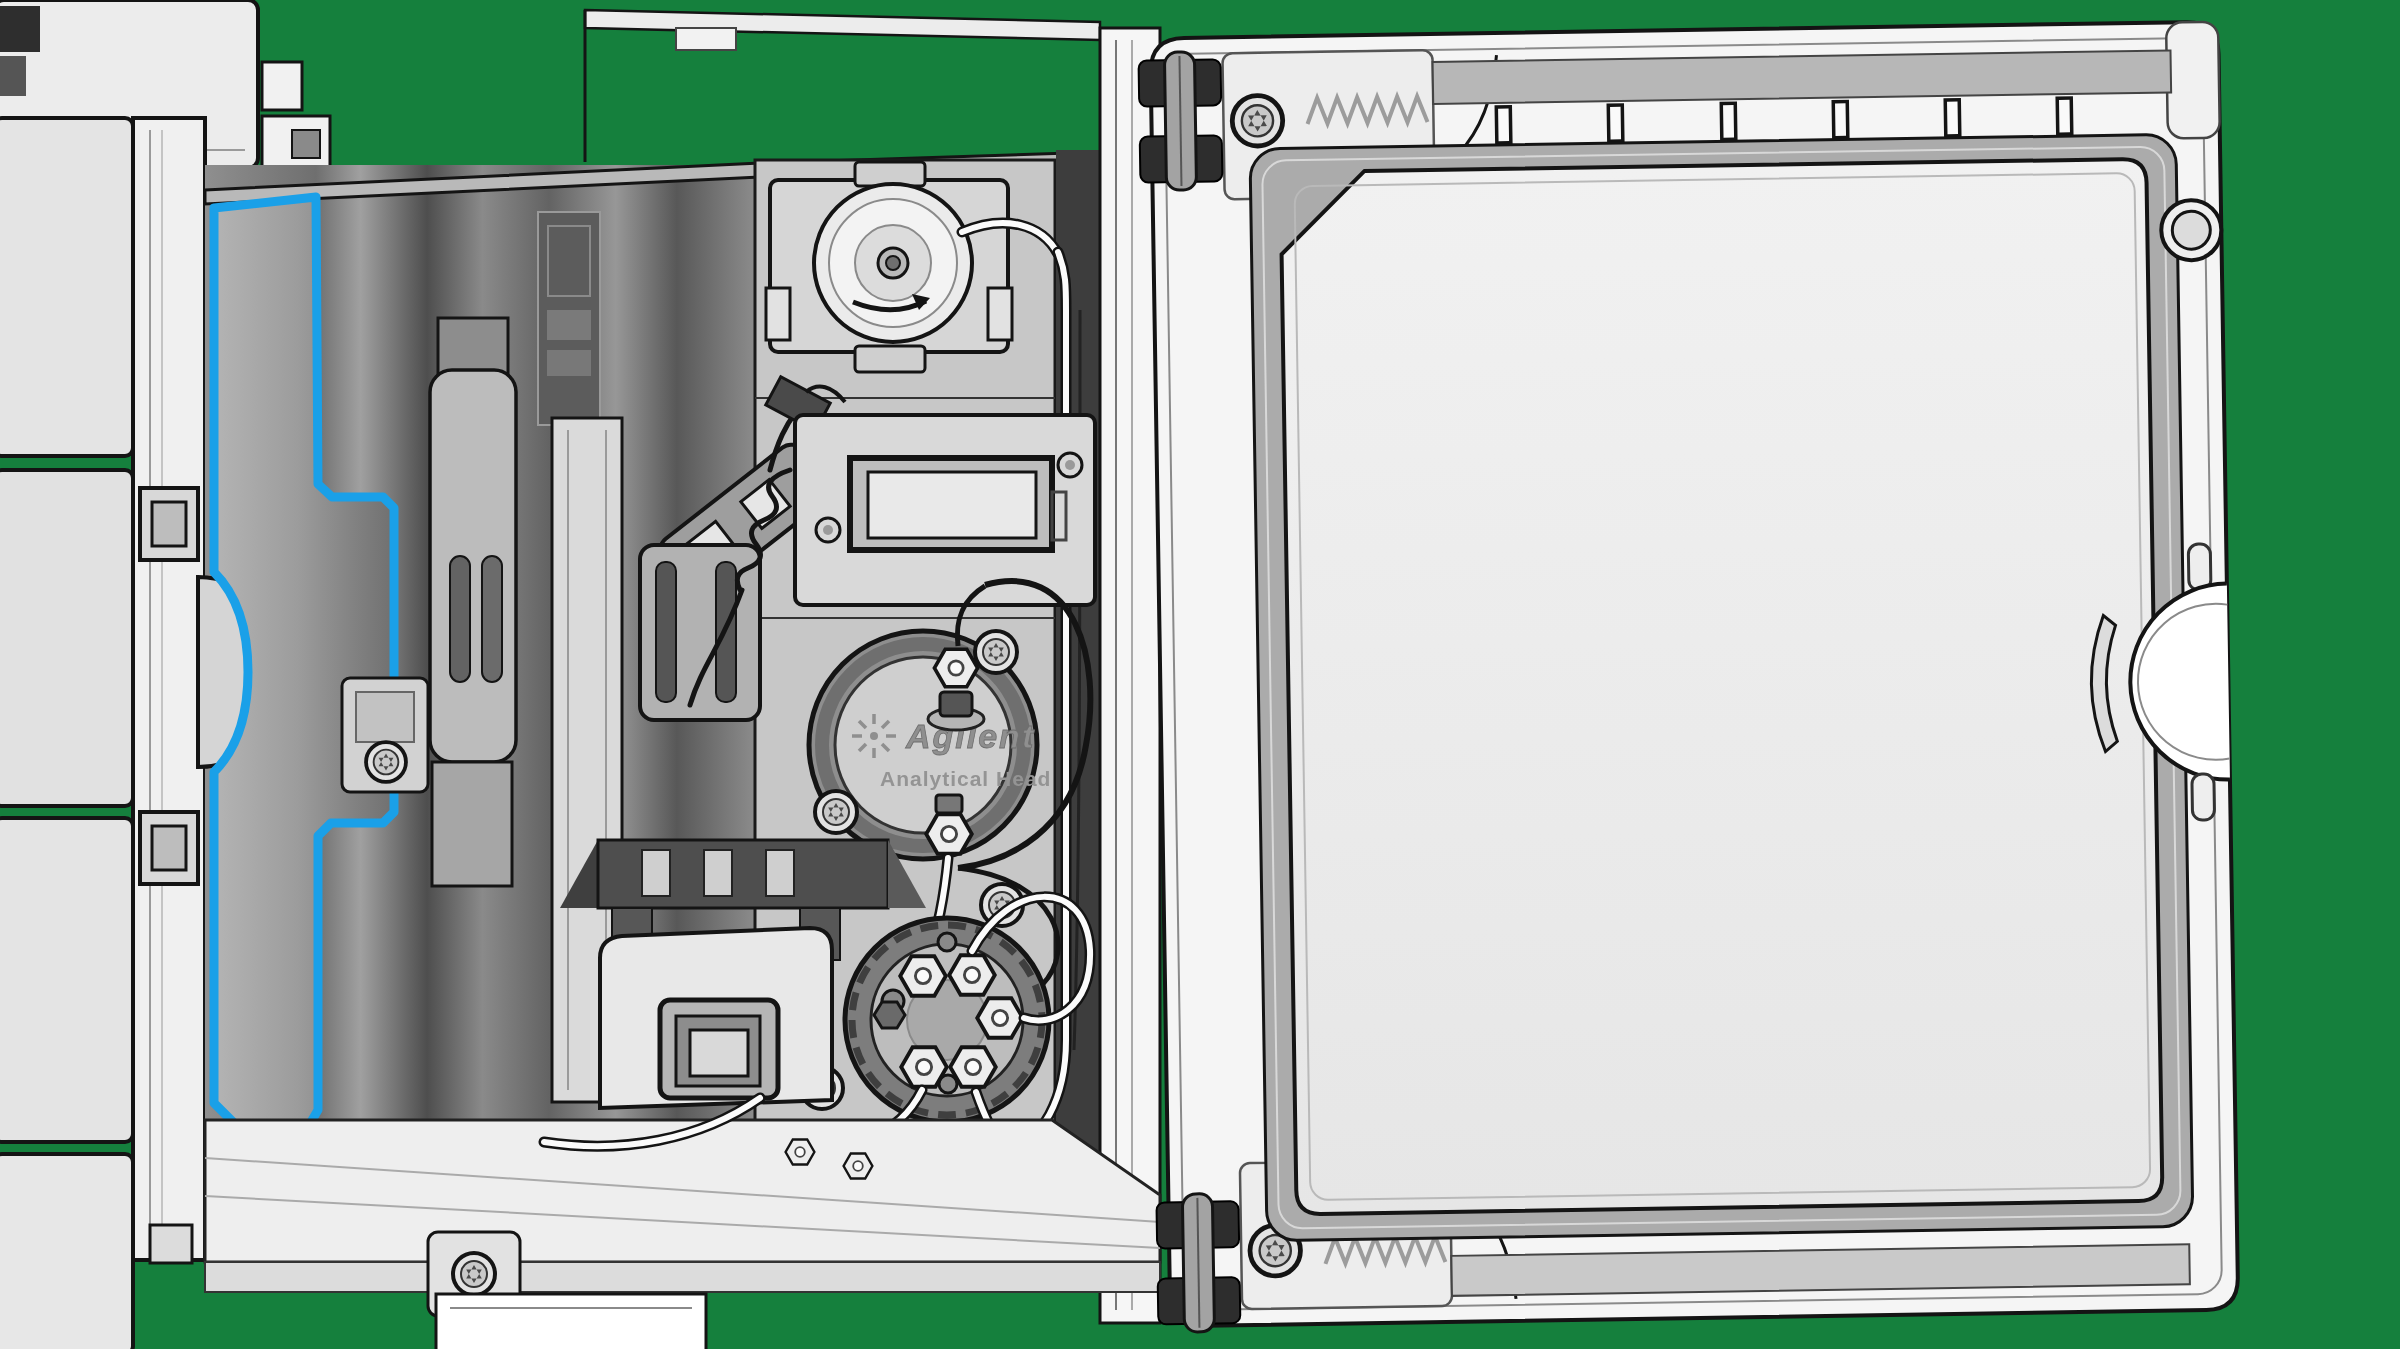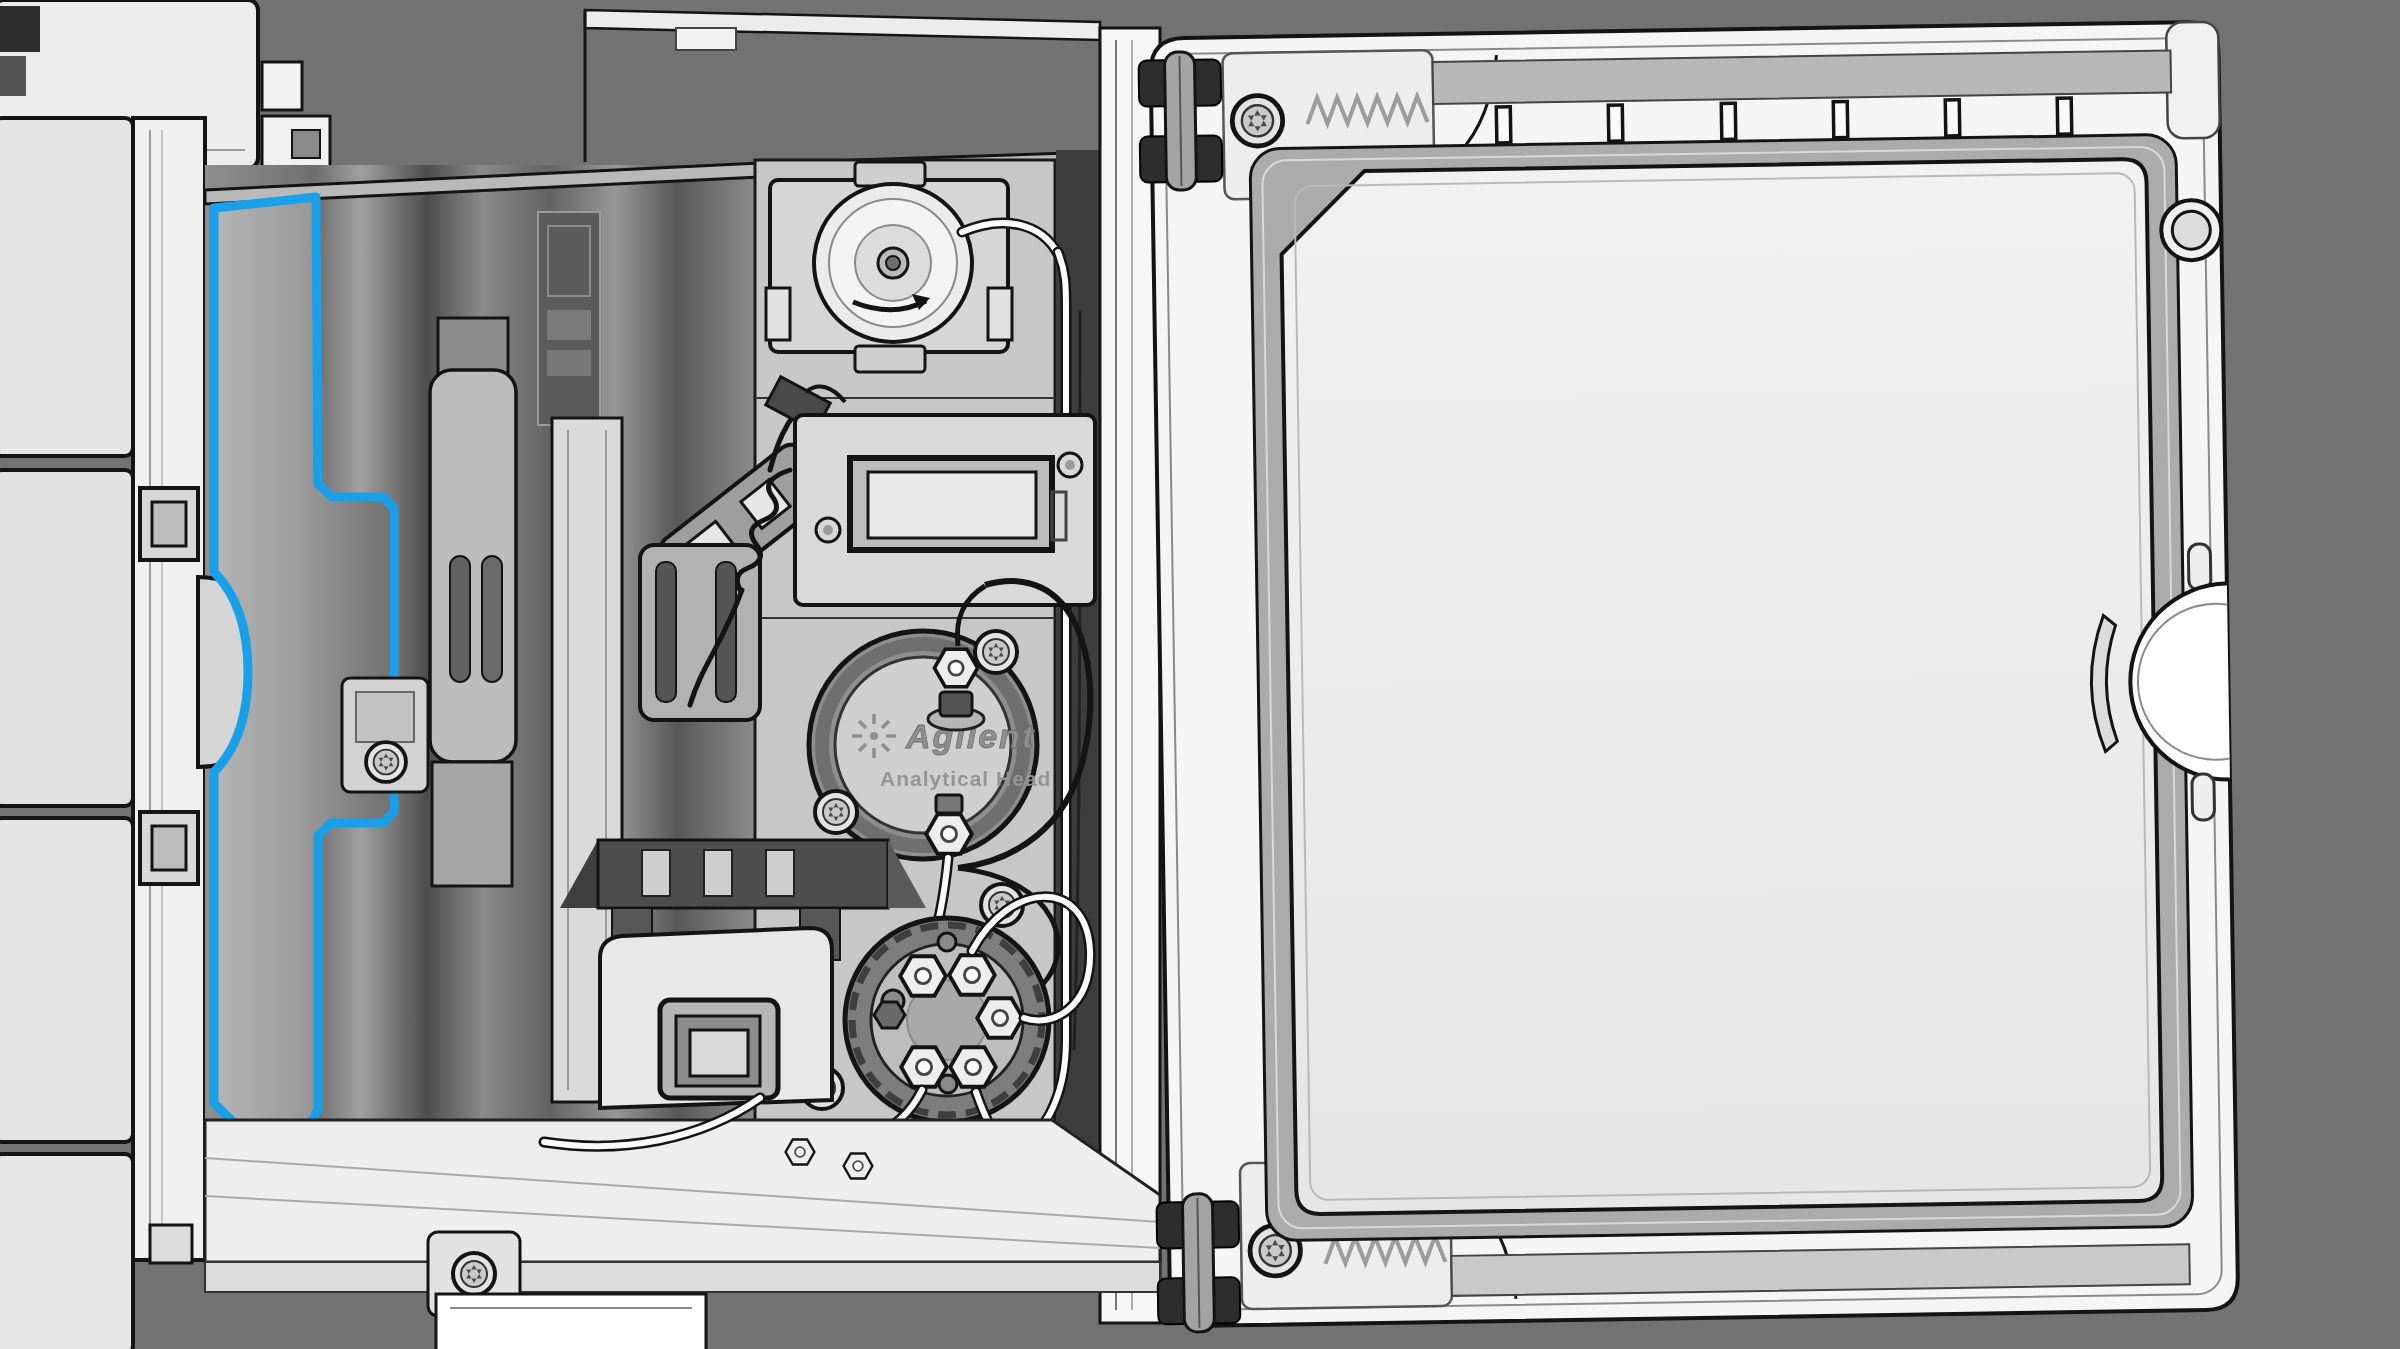--- a/index.html
+++ b/index.html
@@ -1,16 +1,16 @@
 <!DOCTYPE html>
 <html><head>
 <meta charset="utf-8">
 <style>
   html,body{margin:0;padding:0;background:#ffffff;}
-  .canvas{position:relative;width:2400px;height:1349px;background:#737373;overflow:hidden;
+  .canvas{position:relative;width:2400px;height:1349px;background:#15803d;overflow:hidden;
           font-family:"Liberation Sans", sans-serif;}
   svg{position:absolute;left:0;top:0;}
   text{font-family:"Liberation Sans", sans-serif;}
   .brand-text{font-style:italic;font-weight:bold;letter-spacing:2px;fill:#8f8f8f;stroke:#6e6e6e;stroke-width:0.8;}
   .head-text{font-weight:bold;letter-spacing:1px;fill:#949494;}
   .tubeB{stroke:#141414;stroke-width:11;fill:none;stroke-linecap:round;}
   .tubeW{stroke:#fbfbfb;stroke-width:6;fill:none;stroke-linecap:round;}
   .cap{stroke:#141414;stroke-width:5;fill:none;stroke-linecap:round;}
   .thin{stroke:#141414;fill:none;}
 </style>

